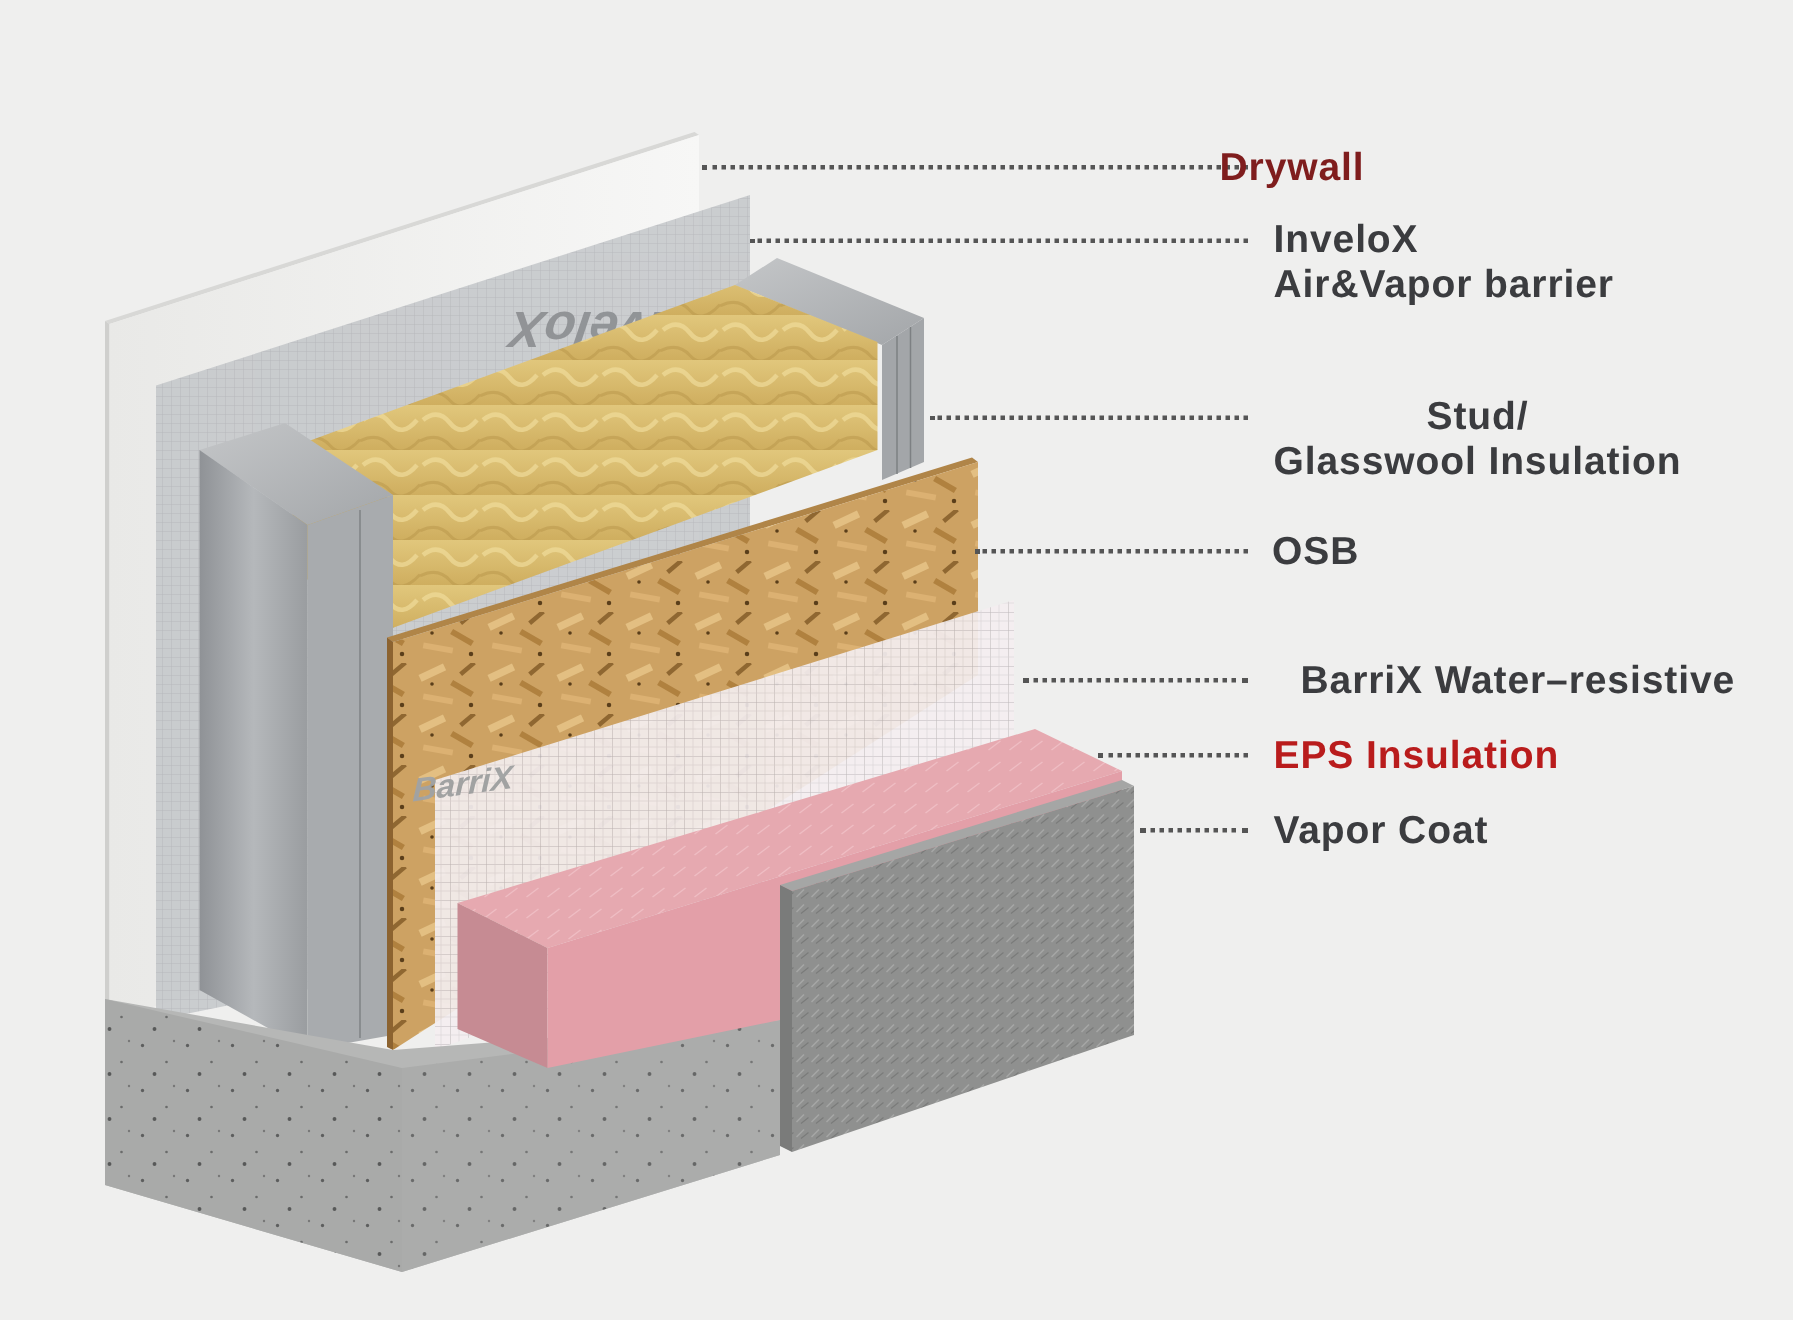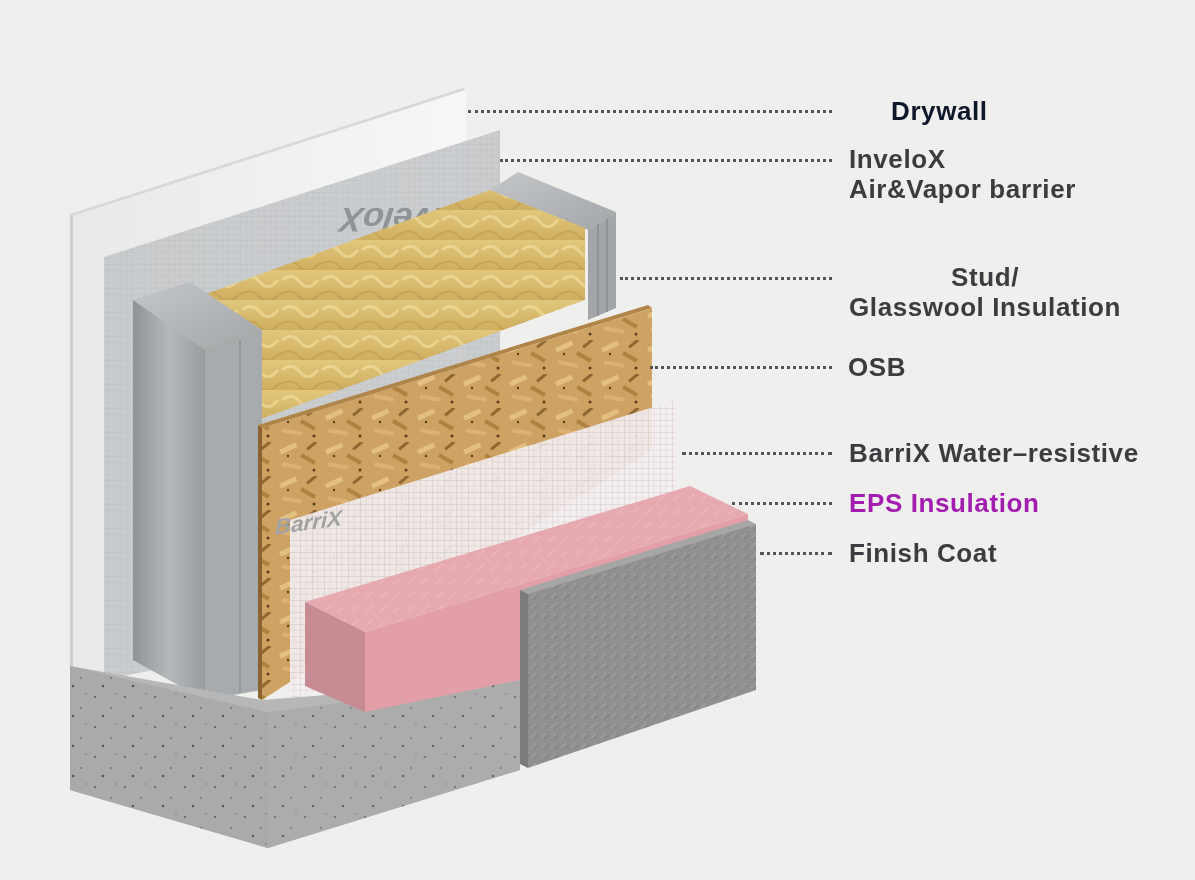--- a/index.html
+++ b/index.html
@@ -148,42 +148,42 @@
     <g>
       <polygon points="520,590 748,520 756,524 528,594" fill="#a5a6a5"></polygon>
       <polygon points="520,590 528,594 528,768 520,764" fill="#7a7b7a"></polygon>
       <polygon points="528,594 756,524 756,690 528,768" fill="url(#pFinish)"></polygon>
     </g>
   </svg>
 
   <div id="labels">
       <div class="label-row">
         <div class="leader" style="left: 468px; top: 110px; width: 364px;"></div>
-        <div class="label-text" style="left: 891px; top: 96px; color: #0f172a;">Drywall</div>
+        <div class="label-text" style="left: 813px; top: 96px; color: #7f1d1d;">Drywall</div>
       </div>
       <div class="label-row">
         <div class="leader" style="left: 500px; top: 159px; width: 332px;"></div>
         <div class="label-text" style="left: 849px; top: 144px; color: rgb(59, 60, 63);">InveloX
 Air&amp;Vapor barrier</div>
       </div>
       <div class="label-row">
         <div class="leader" style="left: 620px; top: 277px; width: 212px;"></div>
         <div class="label-text" style="left: 849px; top: 262px; color: rgb(59, 60, 63); text-align: center;">Stud/
 Glasswool Insulation</div>
       </div>
       <div class="label-row">
         <div class="leader" style="left: 650px; top: 366px; width: 182px;"></div>
         <div class="label-text" style="left: 848px; top: 352px; color: rgb(59, 60, 63);">OSB</div>
       </div>
       <div class="label-row">
         <div class="leader" style="left: 682px; top: 452px; width: 150px;"></div>
-        <div class="label-text" style="left: 849px; top: 438px; color: rgb(59, 60, 63);">BarriX Water–resistive</div>
+        <div class="label-text" style="left: 867px; top: 438px; color: rgb(59, 60, 63);">BarriX Water–resistive</div>
       </div>
       <div class="label-row">
         <div class="leader" style="left: 732px; top: 502px; width: 100px;"></div>
-        <div class="label-text" style="left: 849px; top: 488px; color: #a21caf;">EPS Insulation</div>
+        <div class="label-text" style="left: 849px; top: 488px; color: #b91c1c;">EPS Insulation</div>
       </div>
       <div class="label-row">
         <div class="leader" style="left: 760px; top: 552px; width: 72px;"></div>
-        <div class="label-text" style="left: 849px; top: 538px; color: rgb(59, 60, 63);">Finish Coat</div>
+        <div class="label-text" style="left: 849px; top: 538px; color: rgb(59, 60, 63);">Vapor Coat</div>
       </div>
     </div>
 </div>
 
 </body></html>

